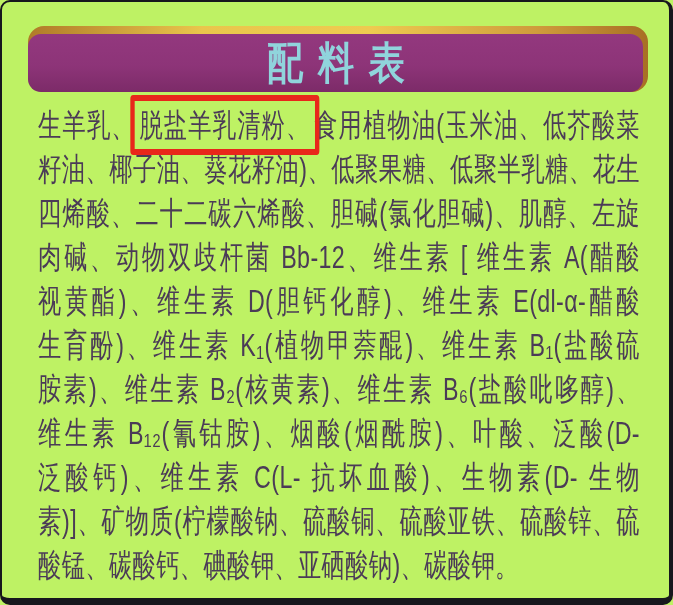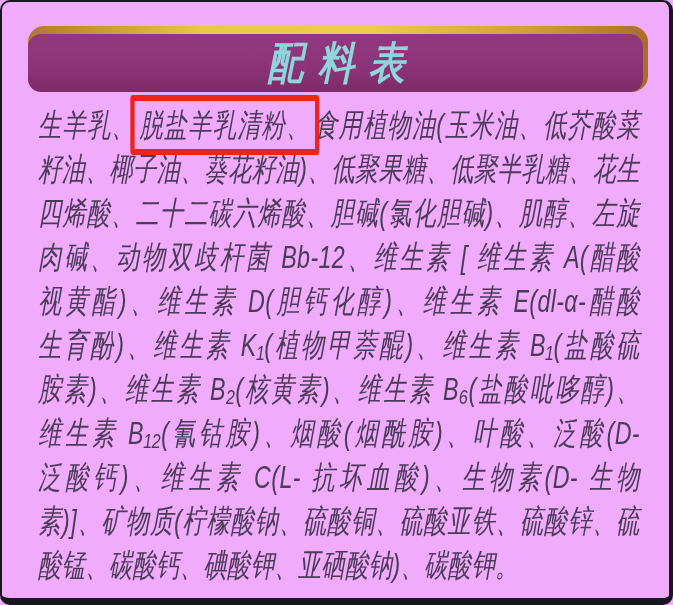--- a/index.html
+++ b/index.html
@@ -62,21 +62,21 @@
     border-radius:4px;
     padding:6px 6px;
     margin:0 -7px;
     position:relative;
     z-index:4;
   }
 </style>
 </head>
 <body>
 
-<div class="stage" id="stage" style="background: #f0abfc; font-style: italic;">
+<div class="stage" id="stage" style="background: #bef264;">
 
   <div class="frame" id="frame" style="border-color: rgb(23, 23, 29);"></div>
 
   <div class="banner">
     <div class="banner-gold"></div>
     <div class="banner-purple" id="bannerPurple">
       <span class="banner-title" id="bannerTitle" style="color: rgb(144, 212, 220);">配料表</span>
     </div>
   </div>
 

